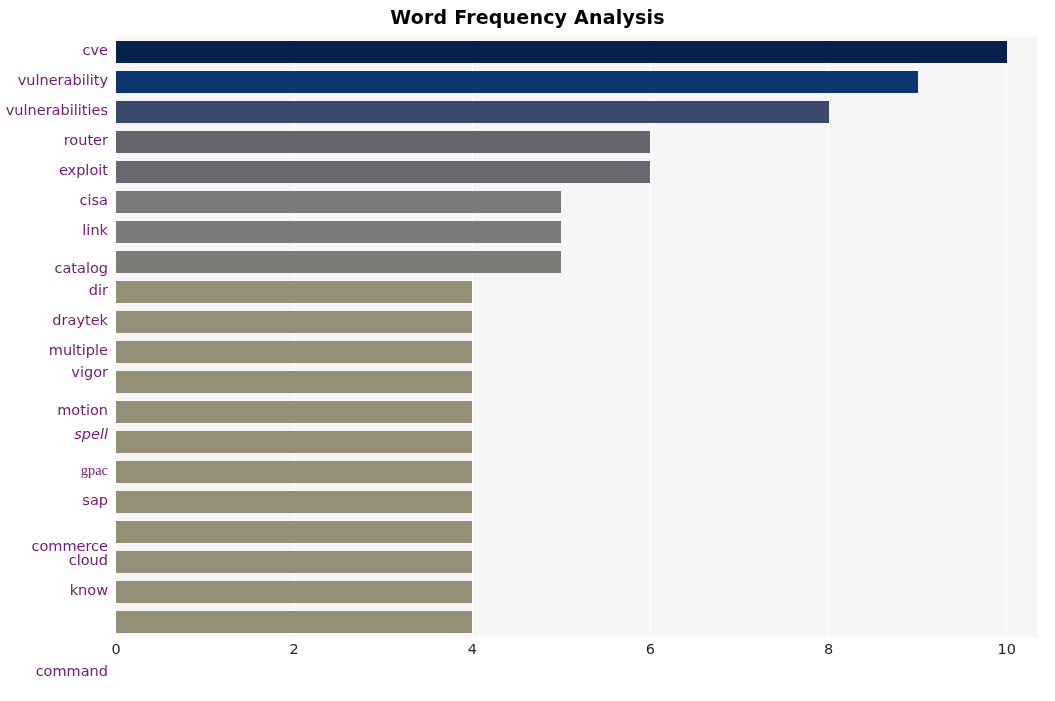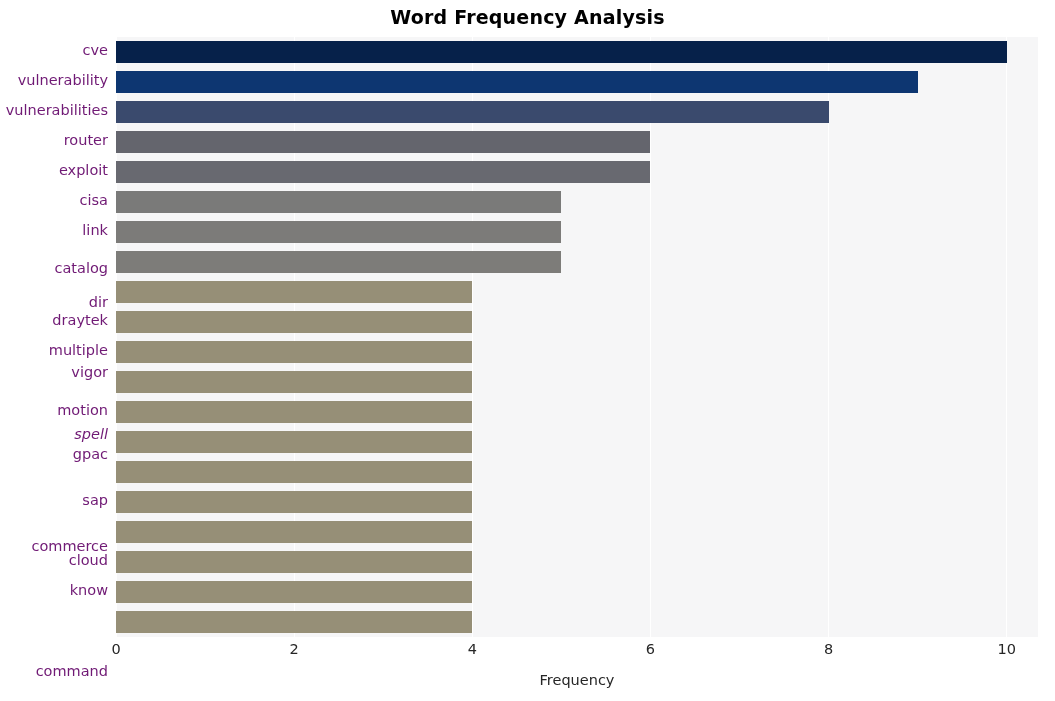--- a/index.html
+++ b/index.html
@@ -199,37 +199,36 @@
 
   <div id="ytick-layer">
       <div class="ytick" style="top: 5px;">cve</div>
       <div class="ytick" style="top: 35px;">vulnerability</div>
       <div class="ytick" style="top: 65px;">vulnerabilities</div>
       <div class="ytick" style="top: 95px;">router</div>
       <div class="ytick" style="top: 125px;">exploit</div>
       <div class="ytick" style="top: 155px;">cisa</div>
       <div class="ytick" style="top: 185px;">link</div>
       <div class="ytick" style="top: 215px; margin-top: 8px;">catalog</div>
-      <div class="ytick" style="top: 245px; margin-top: 12px;">dir</div>
+      <div class="ytick" style="top: 245px;">dir</div>
       <div class="ytick" style="top: 275px;">draytek</div>
       <div class="ytick" style="top: 305px;">multiple</div>
       <div class="ytick" style="top: 327px;">vigor</div>
       <div class="ytick" style="top: 365px;">motion</div>
       <div class="ytick" style="top: 389px; font-style: italic;">spell</div>
-      <div class="ytick" style="top: 409px;">gpac</div>
+      <div class="ytick" style="top: 425px; font-family: Liberation Serif, serif;">gpac</div>
       <div class="ytick" style="top: 455px;">sap</div>
       <div class="ytick" style="top: 485px; margin-top: 16px;">commerce</div>
       <div class="ytick" style="top: 515px;">cloud</div>
       <div class="ytick" style="top: 545px;">know</div>
       <div class="ytick" style="top: 590px; margin-top: 36px;">command</div>
     </div>
   <div id="xtick-layer">
       <div class="xtick" style="left: 0px;">0</div>
       <div class="xtick" style="left: 178.164px;">2</div>
       <div class="xtick" style="left: 356.329px;">4</div>
       <div class="xtick" style="left: 534.493px;">6</div>
       <div class="xtick" style="left: 712.657px;">8</div>
       <div class="xtick" style="left: 890.821px;">10</div>
     </div>
 
-  <div id="xlabel">Frequency</div>
 
 </div>
 
 </body></html>

